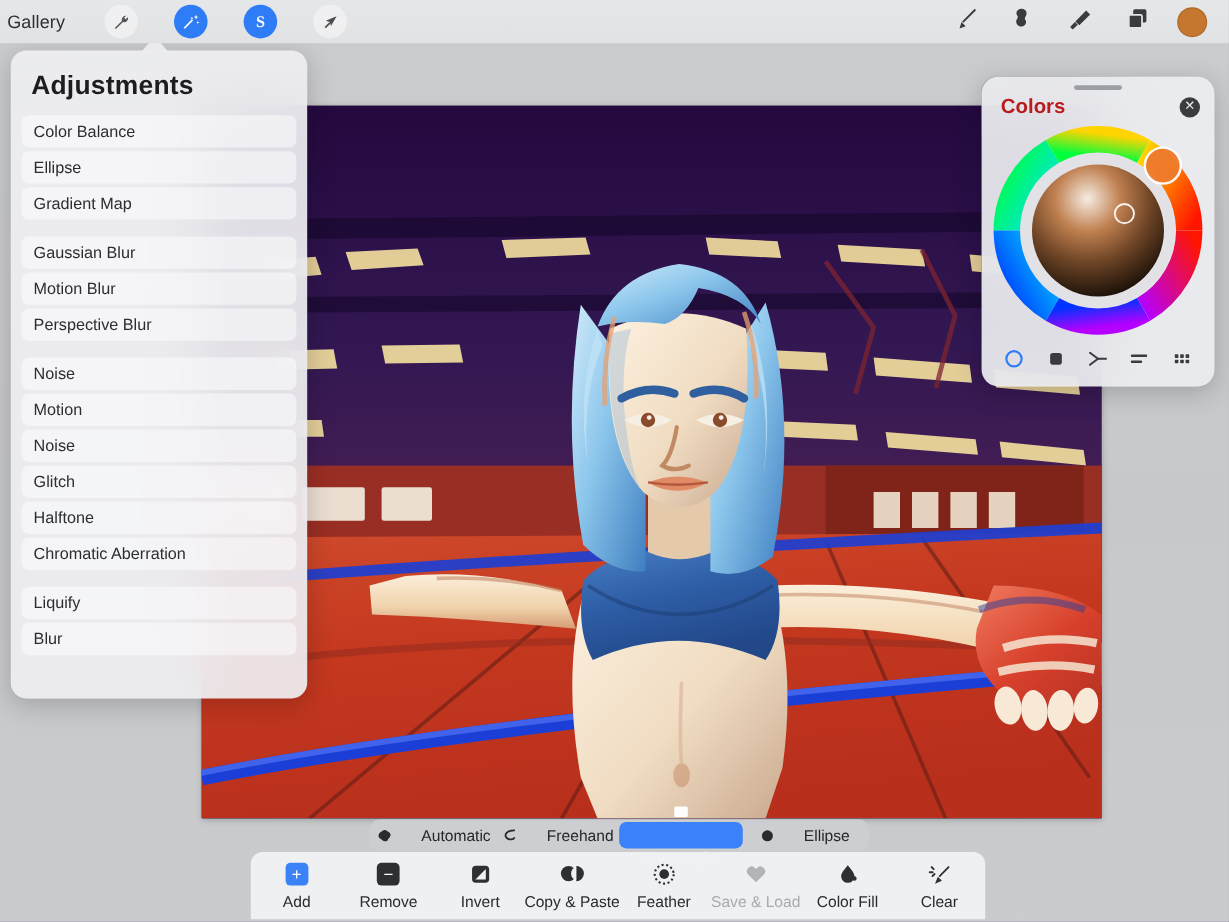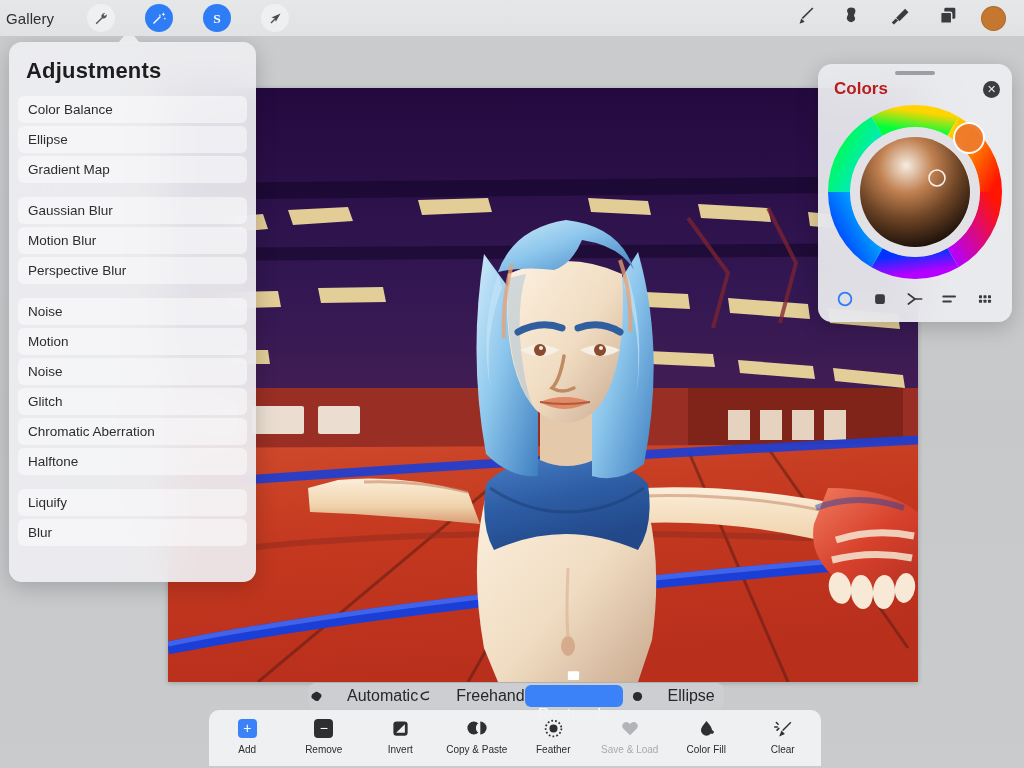--- a/index.html
+++ b/index.html
@@ -133,41 +133,41 @@
     width: 416px; height: 26px;
     border-radius: 8px;
     background: rgba(205,206,209,0.92);
     display: flex; align-items: center;
     padding: 2px;
     z-index: 25;
   }
   .segment {
     flex: 1; height: 22px; border-radius: 6px;
     display: flex; align-items: center; justify-content: center; gap: 24px;
-    font-size: 16px; color: #262729; text-align: center;
+    font-size: 13px; color: #262729; text-align: center;
   }
   .segment.active { background: #3b82f8; color: #ffffff; flex-direction: column; }
   .seg-ic { display:flex; align-items:center; }
 
   
   #action-bar {
     position: absolute; left: 209px; top: 710px;
     width: 612px; height: 56px;
     border-radius: 10px 10px 0 0;
     background: rgba(240,241,243,0.95);
     display: flex; align-items: flex-start; justify-content: space-around;
     padding-top: 6px;
     z-index: 25;
   }
   .action {
     width: 74px;
     display: flex; flex-direction: column; align-items: center; gap: 4px;
   }
   .action .ic { height: 24px; display:flex; align-items:center; justify-content:center; }
-  .action .lb { font-size: 10px; color: #2a2b2d; white-space: nowrap; }
+  .action .lb { font-size: 13px; color: #2a2b2d; white-space: nowrap; }
   .action.disabled .lb { color: #a9aaae; }
   .badge-sq {
     width: 19px; height: 19px; border-radius: 4px;
     background: #3b82f8; color: #fff;
     font-size: 14px; line-height: 19px; text-align:center;
   }
   .badge-sq.dark { background: #2e2f31; }
 </style>
 </head>
 <body>
@@ -434,22 +434,22 @@
     <div class="menu-row">Gaussian Blur</div>
     <div class="menu-row">Motion Blur</div>
     <div class="menu-row">Perspective Blur</div>
 
     <div class="menu-gap"></div>
 
     <div class="menu-row">Noise</div>
     <div class="menu-row">Motion</div>
     <div class="menu-row">Noise</div>
     <div class="menu-row">Glitch</div>
+    <div class="menu-row">Halftone</div>
     <div class="menu-row">Chromatic Aberration</div>
-    <div class="menu-row">Halftone</div>
 
     <div class="menu-gap"></div>
 
     <div class="menu-row">Liquify</div>
     <div class="menu-row">Blur</div>
   </div>
 
   <div id="colors-panel">
     <div id="colors-grabber"></div>
     <div id="colors-title">Colors</div>

